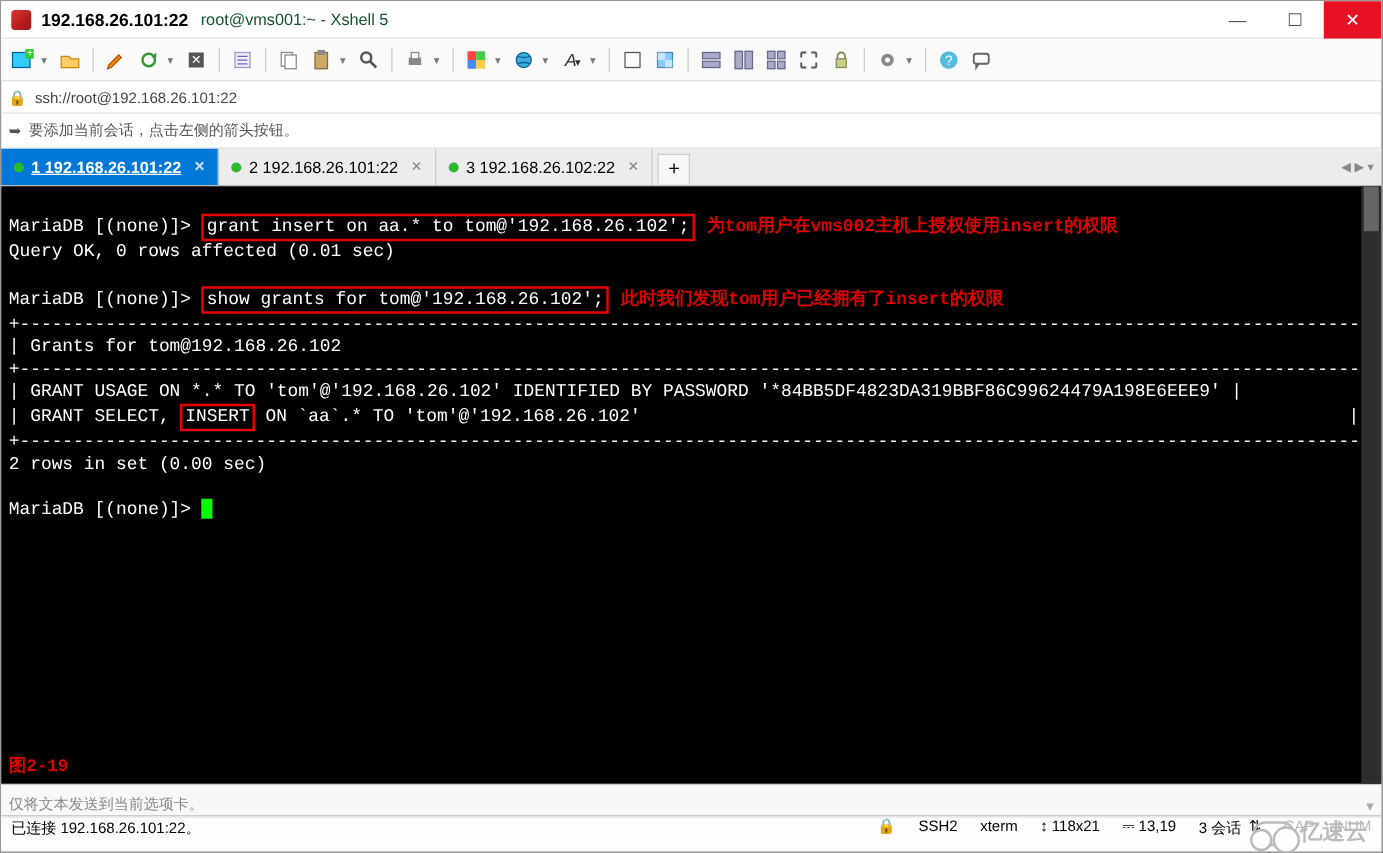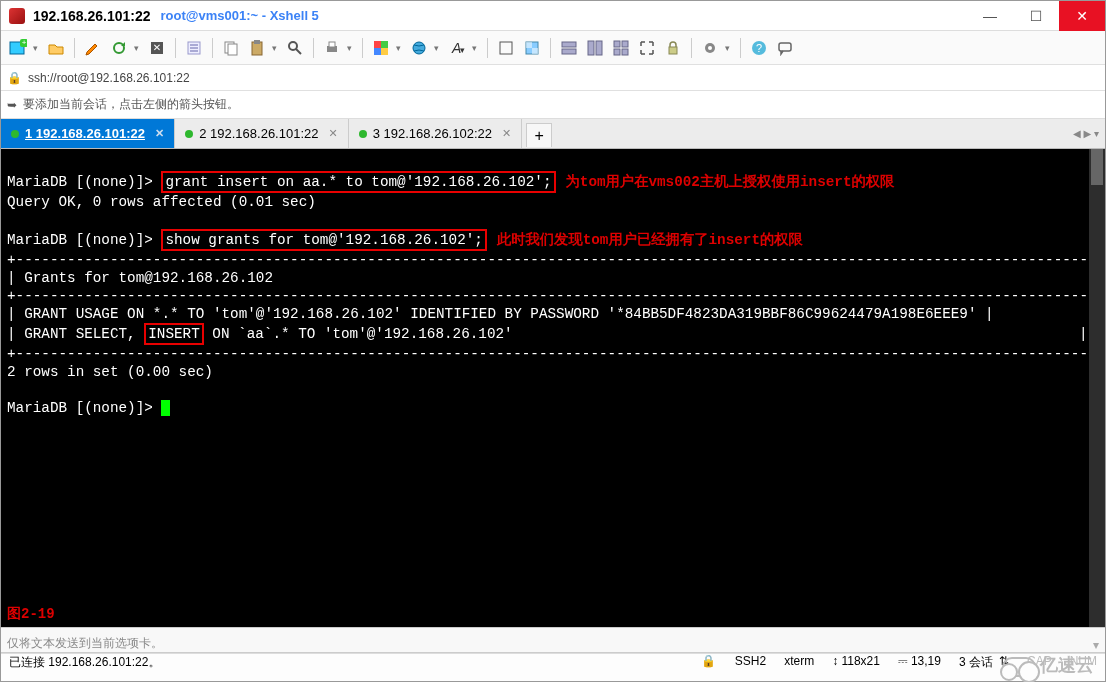--- a/index.html
+++ b/index.html
@@ -1,21 +1,21 @@
 <!DOCTYPE html>
 <html><head>
 <meta charset="utf-8">
 <style>
 * { box-sizing: border-box; margin: 0; padding: 0; }
 body { font-family: "Microsoft YaHei", Arial, sans-serif; font-size: 12px; background: #f0f0f0; width: 1106px; height: 682px; overflow: hidden; position: relative; }
 .window { width: 1106px; height: 682px; background: #fff; border: 1px solid #999; display: flex; flex-direction: column; }
 .titlebar { height: 30px; display: flex; align-items: center; background: #fff; border-bottom: 1px solid #ddd; padding: 0 0 0 8px; }
 .titlebar .ico { width: 16px; height: 16px; background: linear-gradient(135deg,#d33,#911); border-radius: 3px; margin-right: 8px; }
 .titlebar .title-main { font-weight: bold; font-size: 14px; margin-right: 10px; }
-.titlebar .title-sub { color: #3b82f6; font-size: 13px; font-weight: bold; }
+.titlebar .title-sub { color: #14532d; font-size: 13px; }
 .titlebar .win-btns { margin-left: auto; display: flex; }
 .titlebar .win-btn { width: 46px; height: 30px; display: flex; align-items: center; justify-content: center; font-size: 14px; color: #555; }
 .titlebar .win-btn.close { background: #e81123; color: #fff; }
 .menubar { height: 26px; display: flex; align-items: center; padding: 0 8px; gap: 14px; border-bottom: 1px solid #eee; font-size: 13px; }
 .menubar span { cursor: default; }
 .toolbar { height: 34px; display: flex; align-items: center; padding: 0 6px; gap: 4px; border-bottom: 1px solid #e0e0e0; background: #fafafa; }
 .tbtn { min-width: 22px; height: 22px; display: flex; align-items: center; justify-content: center; padding: 0 2px; }
 .tdrop { width: 8px; font-size: 9px; color: #777; }
 .tsep { width: 1px; height: 20px; background: #ccc; margin: 0 3px; }
 .addressbar { height: 26px; display: flex; align-items: center; padding: 0 6px; gap: 6px; border-bottom: 1px solid #e0e0e0; color: #444; }

